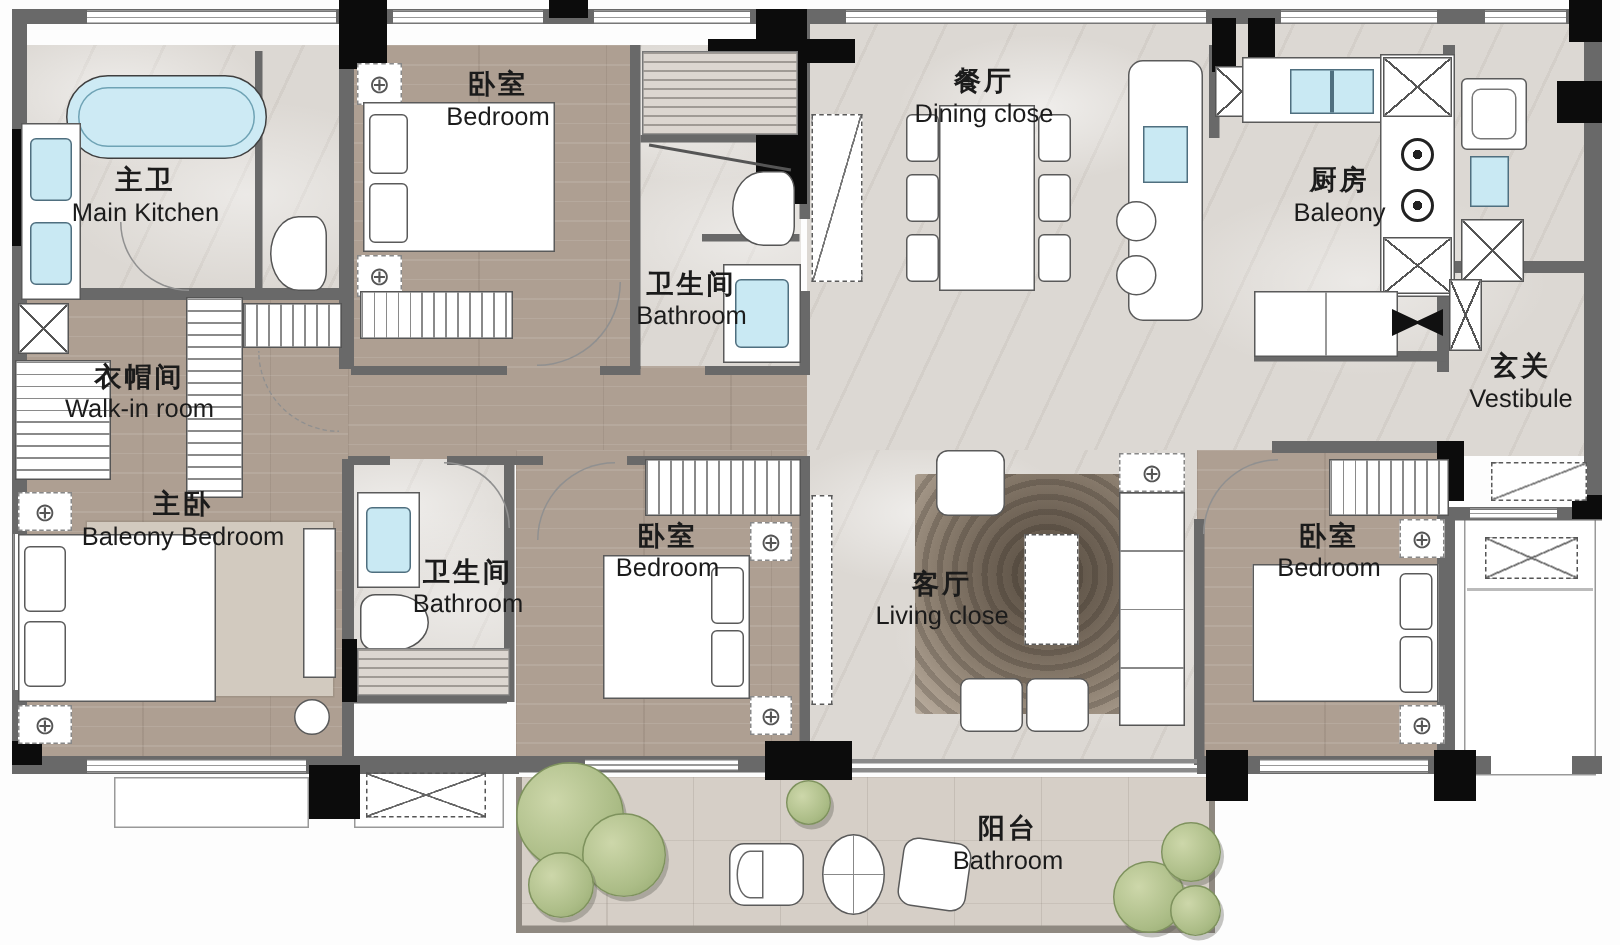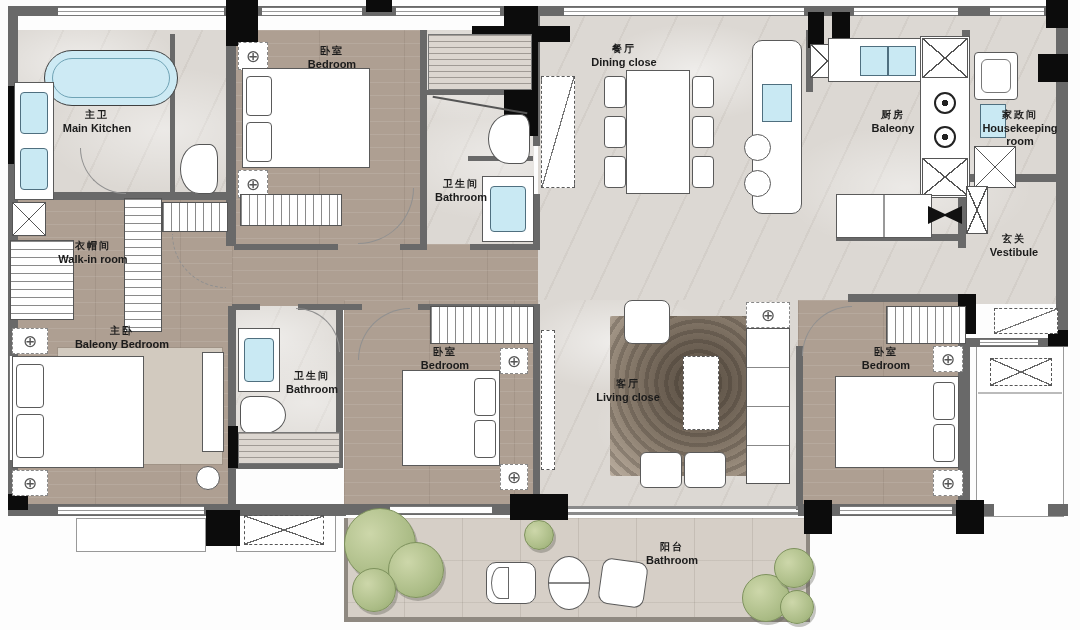--- a/index.html
+++ b/index.html
@@ -56,22 +56,22 @@
       radial-gradient(circle at 64% 42%,#584e42 0%,#6d6154 30%,#8b7e6f 60%,#a99c8d 85%,#bcb0a2 100%)}
   .rug-master{background:#d2cabf;box-shadow:0 0 0 1px rgba(120,110,100,.25)}
   .toilet-l{background:#fff;border:1px solid #555;border-radius:50% 22% 22% 50% / 50% 26% 26% 50%}
   .toilet-r{background:#fff;border:1px solid #555;border-radius:22% 50% 50% 22% / 26% 50% 50% 26%}
   .sofa{background:#fff;border:1px solid #555;
     background-image:repeating-linear-gradient(180deg,transparent 0 38px,#888 38px 39px)}
   .bowtie{background:#111;clip-path:polygon(0 0,50% 44%,100% 0,100% 100%,50% 56%,0 100%)}
   .arc{background:transparent}
 
   .room-label{position:absolute;transform:translateX(-50%);text-align:center;color:#1b1b1b;white-space:nowrap;pointer-events:none}
-  .room-label .zh{display:block;font-weight:bold;font-size:10px;letter-spacing:2px}
-  .room-label .en{display:block;font-weight:bold;font-size:11px;margin-top:0px}
+  .room-label .zh{display:block;font-weight:bold;font-size:18px;letter-spacing:2px}
+  .room-label .en{display:block;font-weight:normal;font-size:17px;margin-top:0px}
   .room-label .en.wrap{white-space:normal;width:94px;margin-left:auto;margin-right:auto;line-height:1.15}
 </style>
 </head>
 <body>
 
 <div id="plan">
 
   <div class="abs floor-marble" style="left:16px;top:30px;width:212px;height:166px"></div>
   <div class="abs floor-wood" style="left:10px;top:198px;width:222px;height:314px"></div>
   <div class="abs floor-wood" style="left:234px;top:30px;width:190px;height:214px"></div>
@@ -284,32 +284,28 @@
     <span class="en">Main Kitchen</span>
   </div>
   <div class="room-label" style="left:332px;top:44px">
     <span class="zh">卧室</span>
     <span class="en">Bedroom</span>
   </div>
   <div class="room-label" style="left:461px;top:177px">
     <span class="zh">卫生间</span>
     <span class="en">Bathroom</span>
   </div>
-  <div class="room-label" style="left:624px;top:42px">
+  <div class="room-label" style="left:656px;top:42px">
     <span class="zh">餐厅</span>
     <span class="en">Dining close</span>
   </div>
   <div class="room-label" style="left:893px;top:108px">
     <span class="zh">厨房</span>
     <span class="en">Baleony</span>
   </div>
-  <div class="room-label" style="left:1020px;top:108px">
-    <span class="zh">家政间</span>
-    <span class="en wrap">Housekeeping room</span>
-  </div>
   <div class="room-label" style="left:1014px;top:232px">
     <span class="zh">玄关</span>
     <span class="en">Vestibule</span>
   </div>
   <div class="room-label" style="left:93px;top:239px">
     <span class="zh">衣帽间</span>
     <span class="en">Walk-in room</span>
   </div>
   <div class="room-label" style="left:122px;top:324px">
     <span class="zh">主卧</span>

